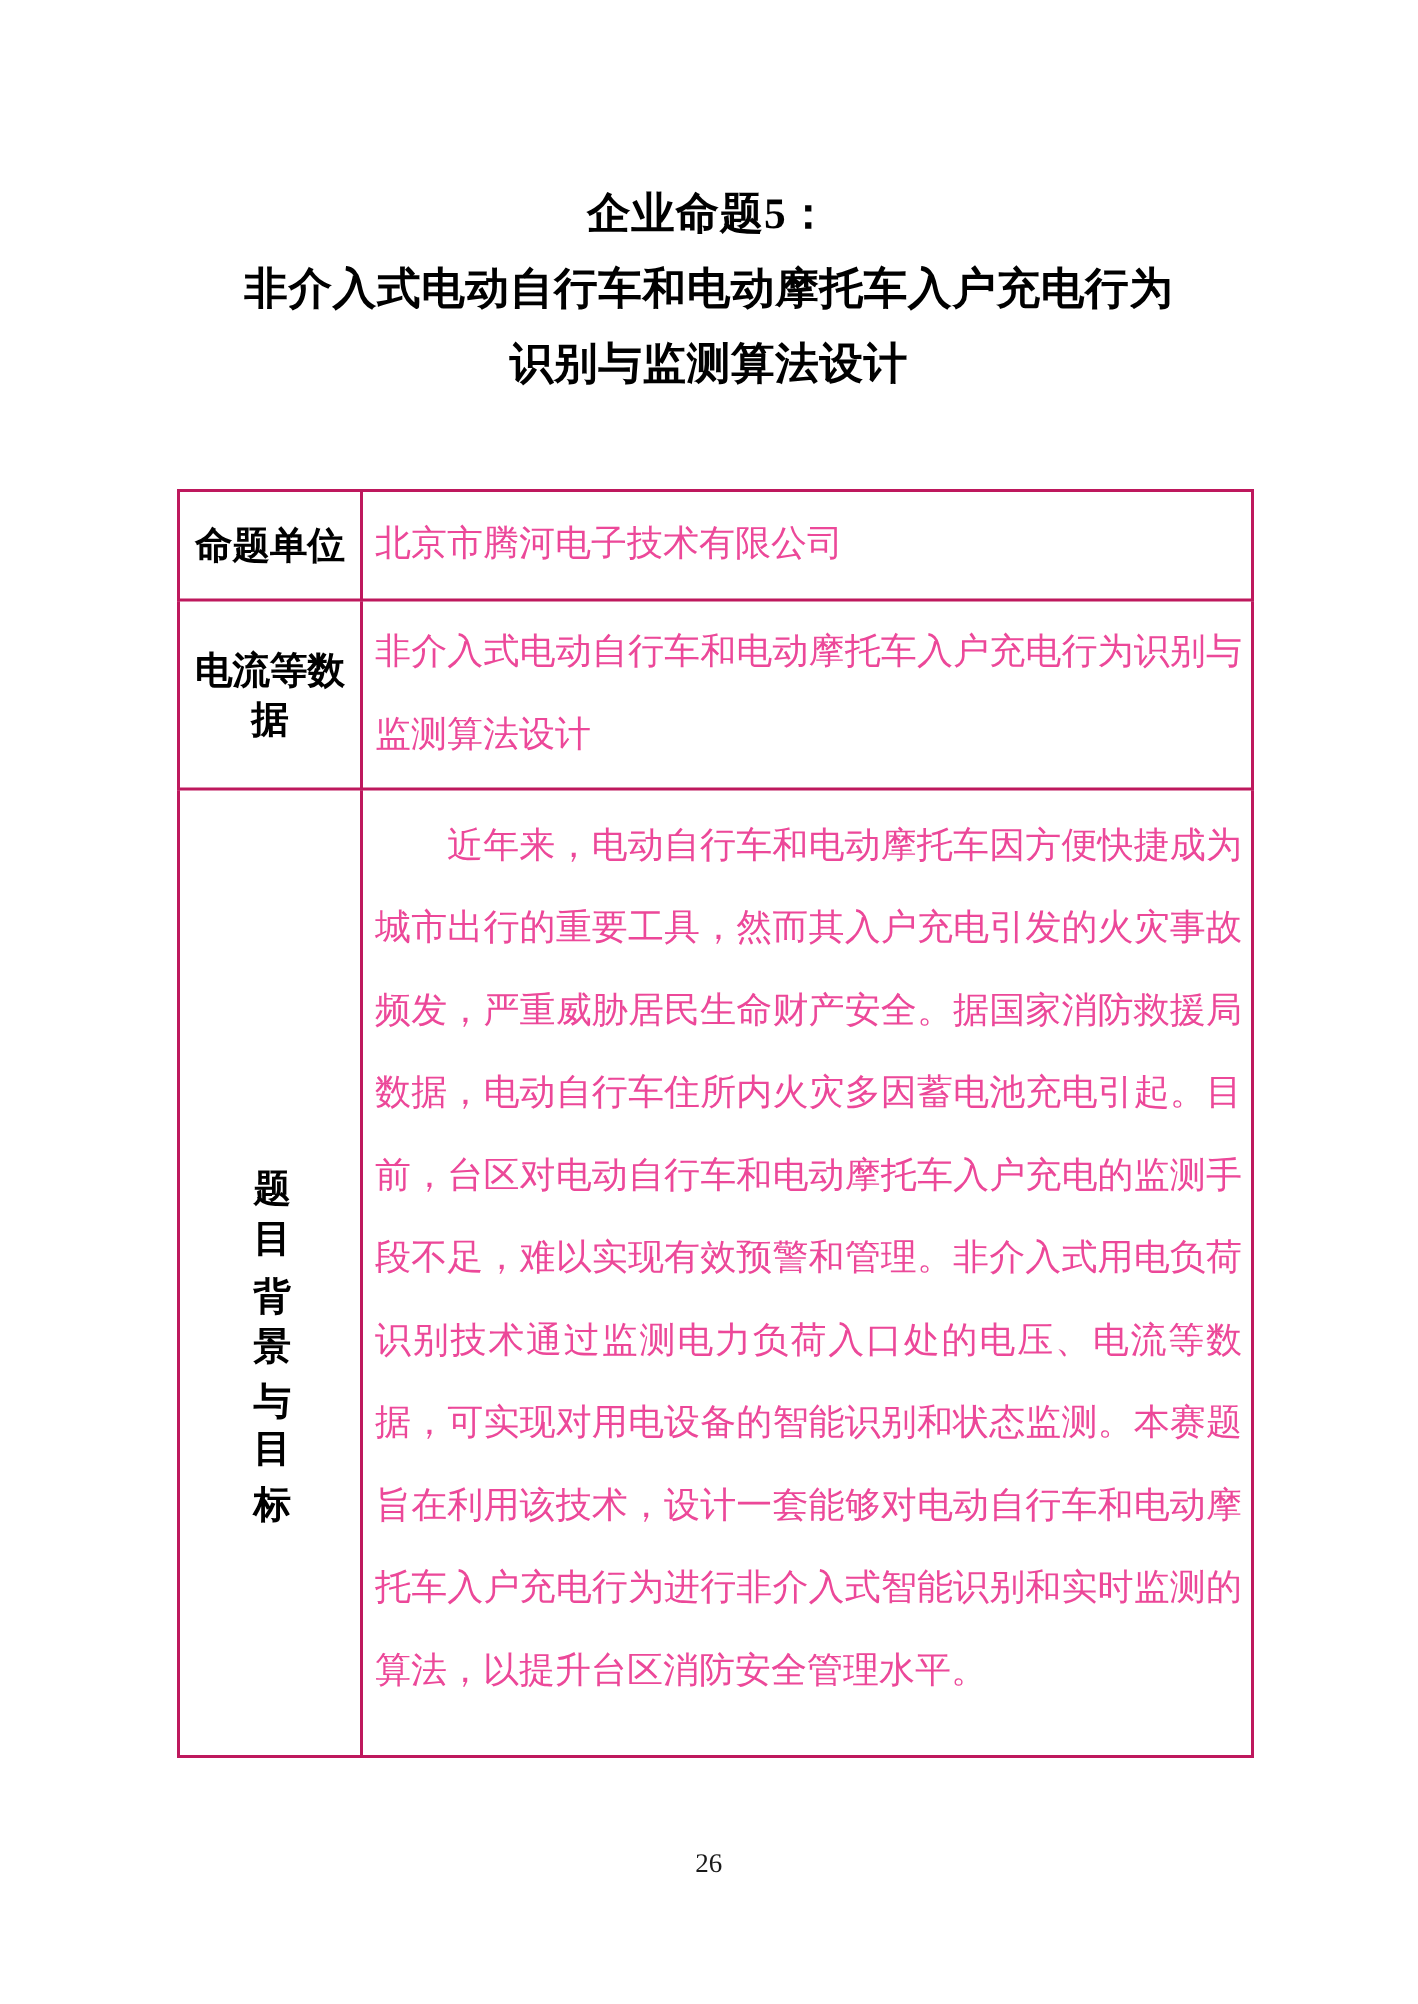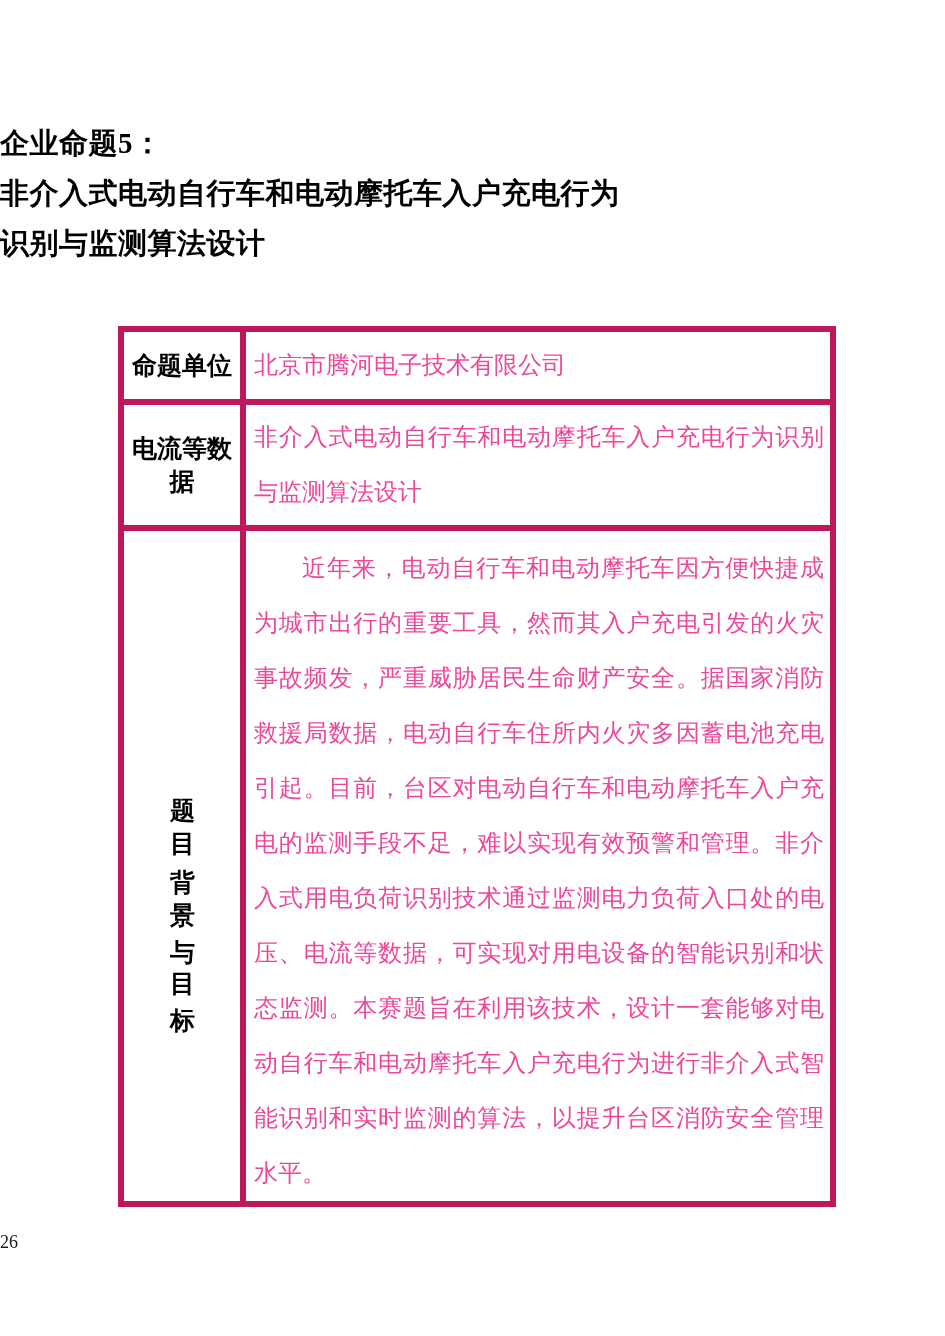--- a/index.html
+++ b/index.html
@@ -17,42 +17,42 @@
     color: #000000;
     overflow: hidden;
   }
 
   
   .title-block {
     position: absolute;
     top: 118px;
     left: 0;
     width: 100%;
-    text-align: left;
+    text-align: center;
   }
   .title-line {
     font-size: 29px;
     font-weight: bold;
     line-height: 50px;
     height: 50px;
     letter-spacing: 0.5px;
     white-space: nowrap;
   }
 
   
   .doc-table {
     position: absolute;
     left: 118px;
     top: 326px;
     width: 718px;
     border-collapse: collapse;
     table-layout: fixed;
   }
   .doc-table td {
-    border: 6px solid #be185d;
+    border: 2px solid #be185d;
     overflow: hidden;
   }
   .col-label { width: 122px; }
 
   .row-unit       { height: 73px; }
   .row-topic      { height: 126px; }
   .row-background { height: 645px; }
 
   .label-cell {
     text-align: center;
@@ -92,21 +92,21 @@
     margin-top: 74px;
     line-height: 40px;
   }
 
   
   .page-number {
     position: absolute;
     top: 1232px;
     left: 0;
     width: 100%;
-    text-align: left;
+    text-align: center;
     font-size: 18px;
     color: #1a1a1a;
   }
 </style>
 </head>
 <body>
 
 <div class="page">
 
   <header class="title-block">

